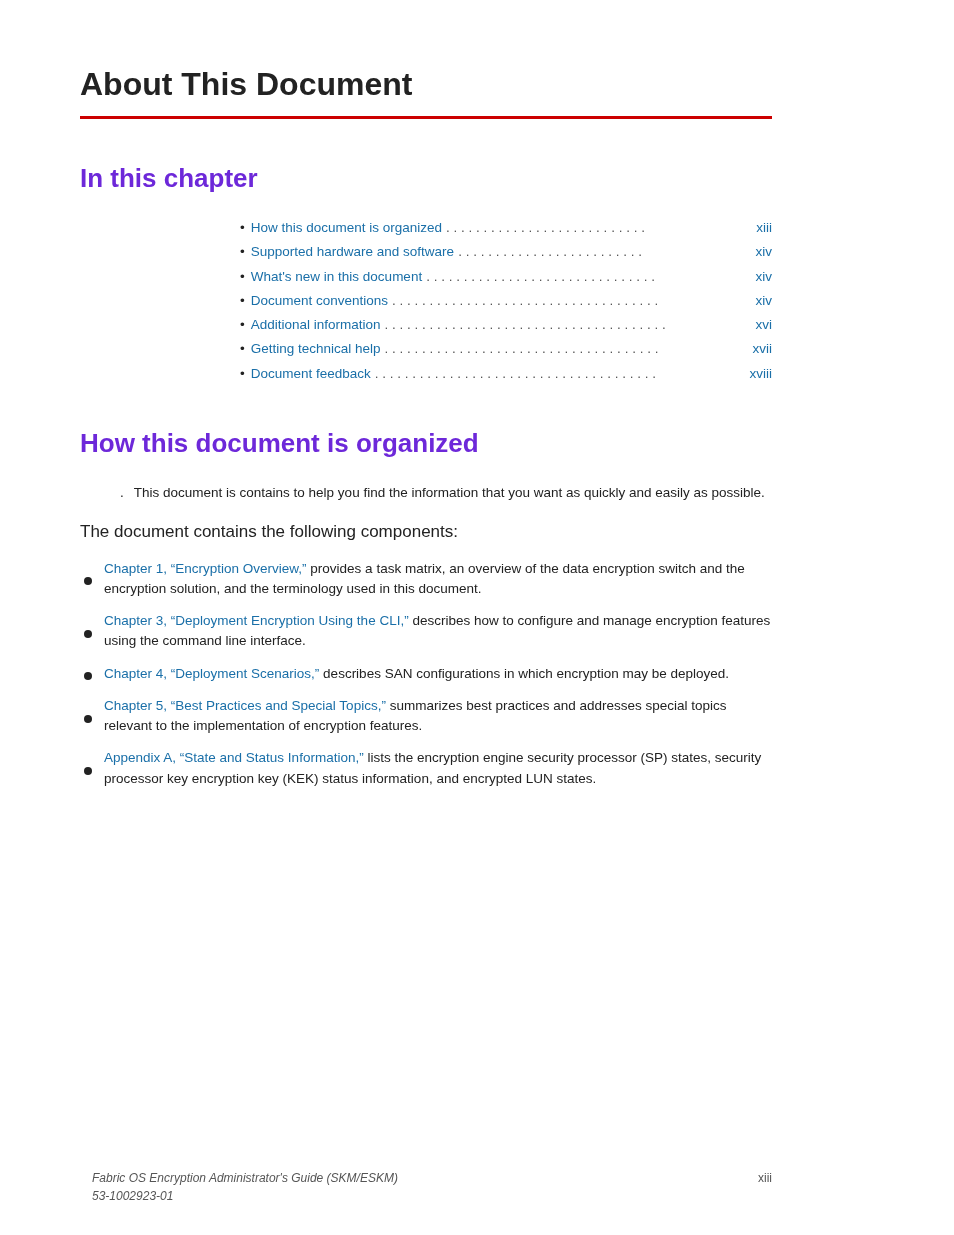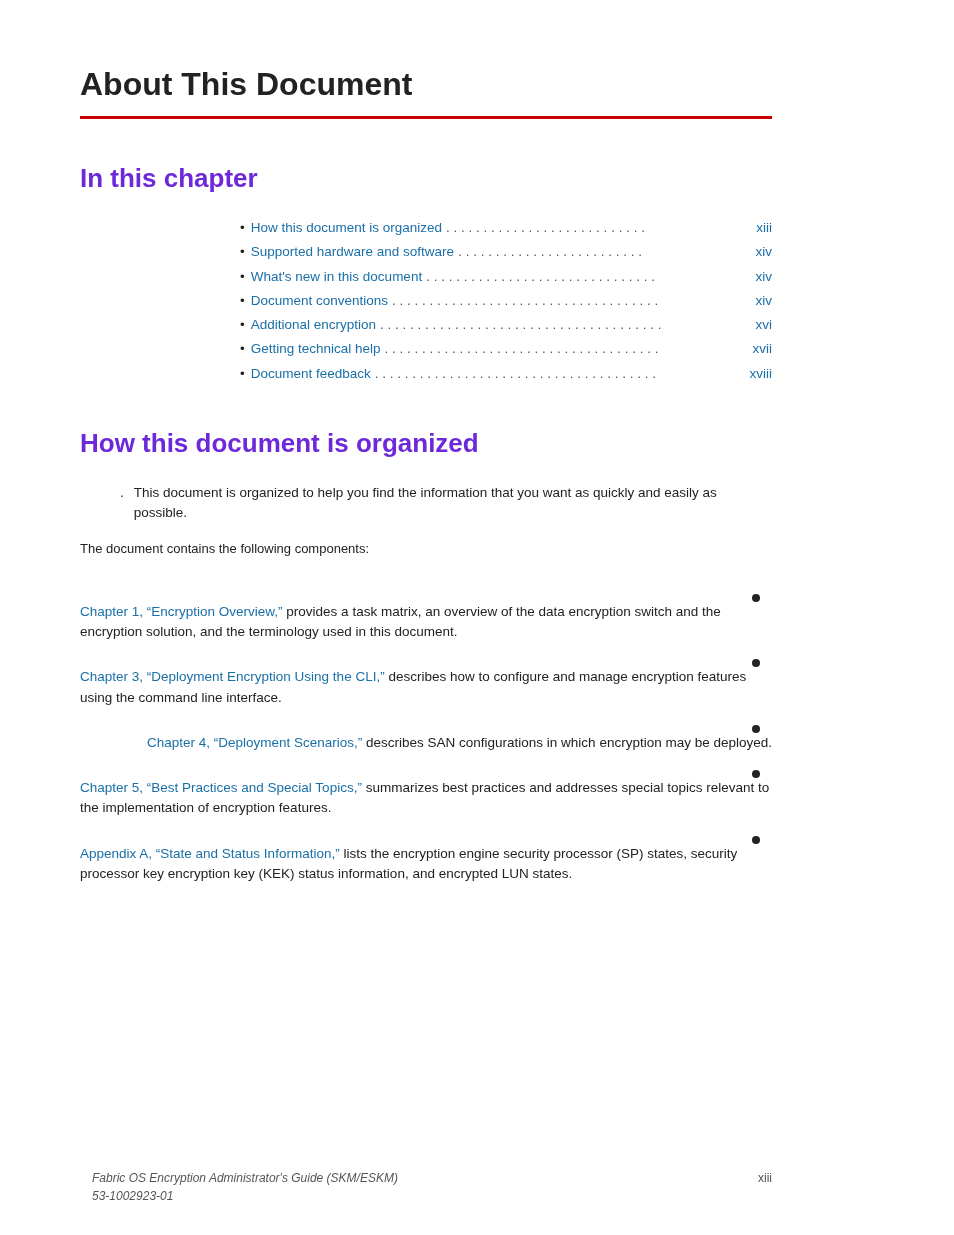--- a/index.html
+++ b/index.html
@@ -74,36 +74,35 @@
       margin-bottom: 16px;
       font-size: 13.5px;
       display: flex;
       gap: 10px;
     }
     .intro-dot {
       flex-shrink: 0;
       margin-top: 0;
     }
     .components-para {
-      font-size: 13px;
-      margin-bottom: 30px;
+      font-size: 17px;
+      margin-bottom: 14px;
       margin-left: 0;
     }
     .bullet-list {
       list-style: none;
       padding: 0;
       margin: 0;
     }
     .bullet-list li {
       display: flex;
-      align-items: flex-end;
+      align-items: center;
       margin-bottom: 12px;
       font-size: 13.5px;
       line-height: 1.5;
-      flex-direction: column;
     }
     .bullet-dot {
       width: 8px;
       height: 8px;
       background: #222;
       border-radius: 50%;
       flex-shrink: 0;
       margin-top: 5px;
       margin-right: 12px;
       margin-left: 4px;
@@ -159,21 +158,21 @@
         <span class="toc-page">xiv</span>
       </div>
       <div class="toc-item">
         <span class="toc-bullet">•</span>
         <a class="toc-link" href="#">Document conventions</a>
         <span class="toc-dots">. . . . . . . . . . . . . . . . . . . . . . . . . . . . . . . . . . . .</span>
         <span class="toc-page">xiv</span>
       </div>
       <div class="toc-item">
         <span class="toc-bullet">•</span>
-        <a class="toc-link" href="#">Additional encryption</a>
+        <a class="toc-link" href="#">Additional information</a>
         <span class="toc-dots">. . . . . . . . . . . . . . . . . . . . . . . . . . . . . . . . . . . . . .</span>
         <span class="toc-page">xvi</span>
       </div>
       <div class="toc-item">
         <span class="toc-bullet">•</span>
         <a class="toc-link" href="#">Getting technical help</a>
         <span class="toc-dots">. . . . . . . . . . . . . . . . . . . . . . . . . . . . . . . . . . . . .</span>
         <span class="toc-page">xvii</span>
       </div>
       <div class="toc-item">
@@ -182,21 +181,21 @@
         <span class="toc-dots"> . . . . . . . . . . . . . . . . . . . . . . . . . . . . . . . . . . . . . . </span>
         <span class="toc-page">xviii</span>
       </div>
     </div>
 
   <h2 class="section-heading">How this document is organized</h2>
 
   <div class="section-body">
     <div class="intro-para">
       <span class="intro-dot">.</span>
-      <span>This document is organized to help you find the information that you want as quickly and easily as possible.</span>
+      <span>This document is contains to help you find the information that you want as quickly and easily as possible.</span>
     </div>
     <p class="components-para">The document contains the following components:</p>
     <ul class="bullet-list">
 
     <li>
           <span class="bullet-dot"></span>
           <span><a class="chapter-link" href="#">Chapter 1, “Encryption Overview,”</a> provides a task matrix, an overview of the data encryption switch and the encryption solution, and the terminology used in this document.</span>
         </li>
         <li>
           <span class="bullet-dot"></span>

